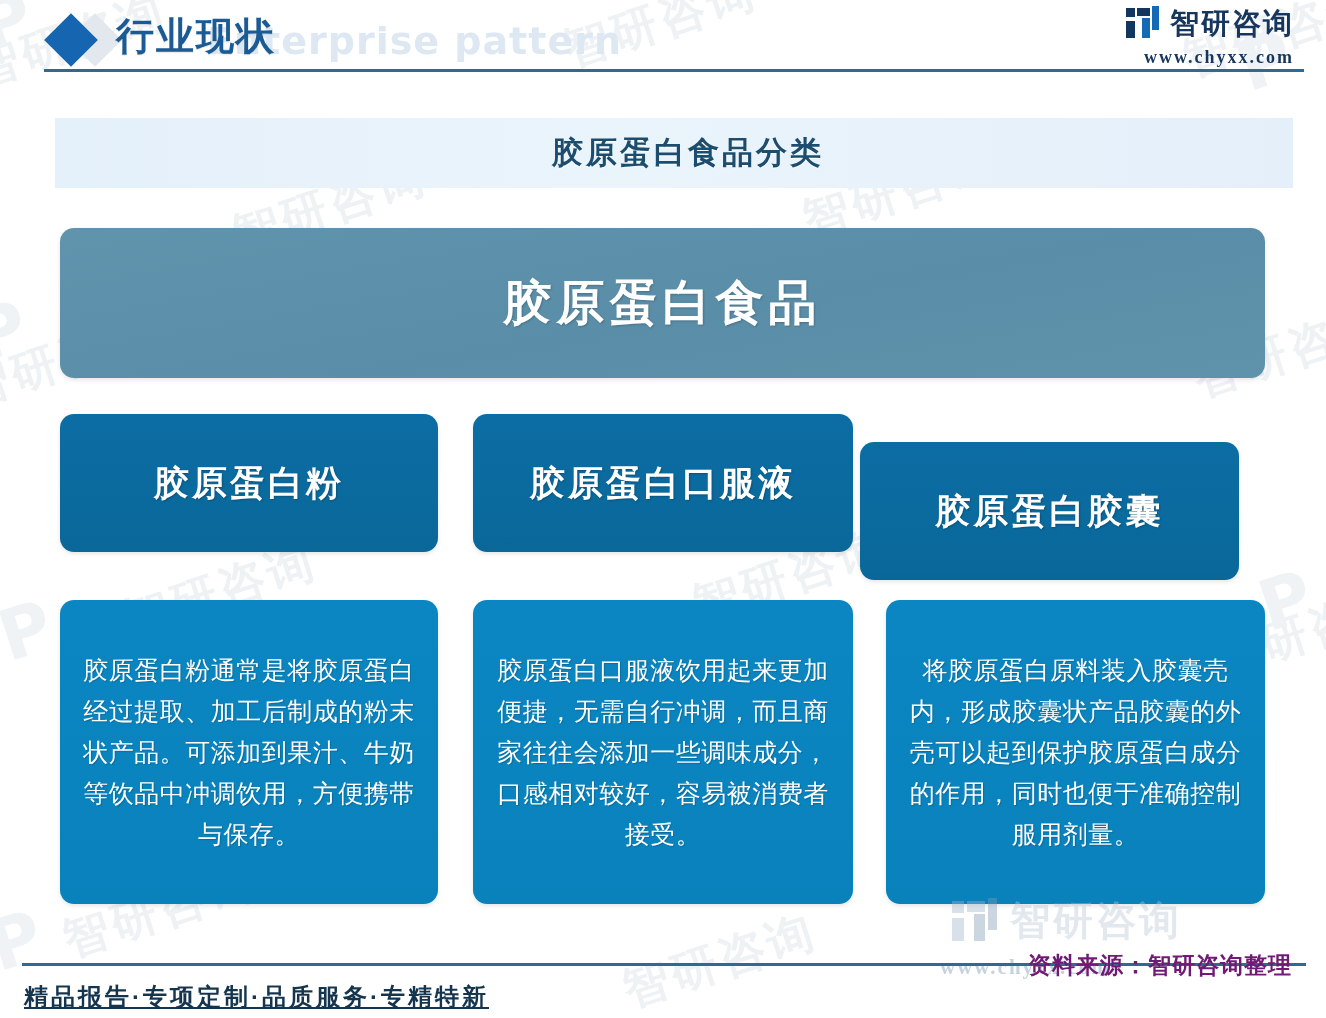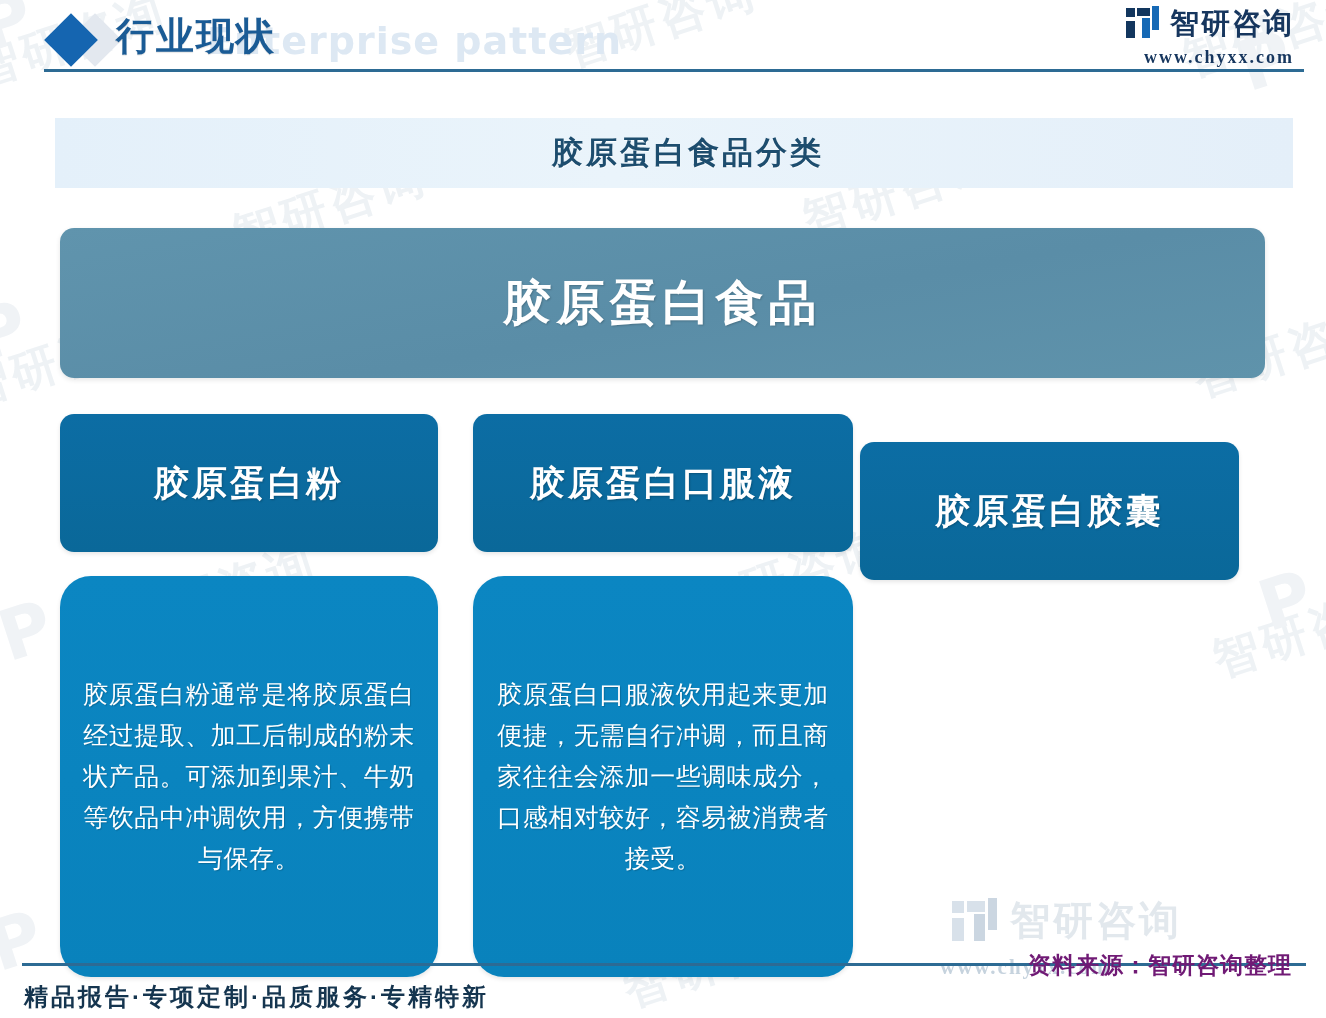--- a/index.html
+++ b/index.html
@@ -198,27 +198,26 @@
   .cat-label {
     font-size: 35px;
     font-weight: bold;
     color: #ffffff;
     letter-spacing: 3px;
     text-shadow: 1px 1px 2px rgba(0,0,0,0.22);
     text-align: right;
   }
 
   .desc-node {
-    top: 576px;
-    height: 401px;
+    top: 600px;
+    height: 304px;
     background: linear-gradient(180deg, #0b86c2 0%, #0982bc 100%);
     box-shadow: 0 2px 4px rgba(0,0,0,0.10);
     padding: 0 22px;
     box-sizing: border-box;
-    border-radius: 31px;
   }
   .desc-0 { left: 60px;  width: 378px; }
   .desc-1 { left: 473px; width: 380px; }
   .desc-2 { left: 886px; width: 379px; }
   .desc-text {
     font-size: 25px;
     line-height: 41px;
     color: #ffffff;
     letter-spacing: 0.5px;
     text-align: center;
@@ -281,20 +280,21 @@
     z-index: 5;
   }
   .footer-text {
     position: absolute;
     left: 24px; top: 981px;
     font-size: 24px;
     font-weight: bold;
     color: #15354f;
     letter-spacing: 3px;
     z-index: 6;
+    text-decoration: underline;
   }
 </style>
 </head>
 <body>
 
 <div class="wm-layer">
   <div class="wm" style="left:-30px;  top:10px;">智研咨询</div>
   <div class="wm" style="left:560px;  top:-10px;">智研咨询</div>
   <div class="wm" style="left:1180px; top:0px;">智研咨询</div>
   <div class="wm" style="left:230px;  top:175px;">智研咨询</div>
@@ -357,20 +357,23 @@
   <div class="node cat-node cat-2">
     <span class="cat-label">胶原蛋白胶囊</span>
   </div>
 
   <div class="node desc-node desc-0">
     <span class="desc-text">胶原蛋白粉通常是将胶原蛋白经过提取、加工后制成的粉末状产品。可添加到果汁、牛奶等饮品中冲调饮用，方便携带与保存。</span>
   </div>
   <div class="node desc-node desc-1">
     <span class="desc-text">胶原蛋白口服液饮用起来更加便捷，无需自行冲调，而且商家往往会添加一些调味成分，口感相对较好，容易被消费者接受。</span>
   </div>
+  <div class="node desc-node desc-2">
+    <span class="desc-text">将胶原蛋白原料装入胶囊壳内，形成胶囊状产品胶囊的外壳可以起到保护胶原蛋白成分的作用，同时也便于准确控制服用剂量。</span>
+  </div>
 
 </div>
 
 <div class="bottom-brand">
   <div class="bb-glyph">
     <div class="bbg1"></div>
       <div class="bbg2"></div>
       <div class="bbg3"></div>
     <div class="bbg4"></div>
       <div class="bbg5"></div>

